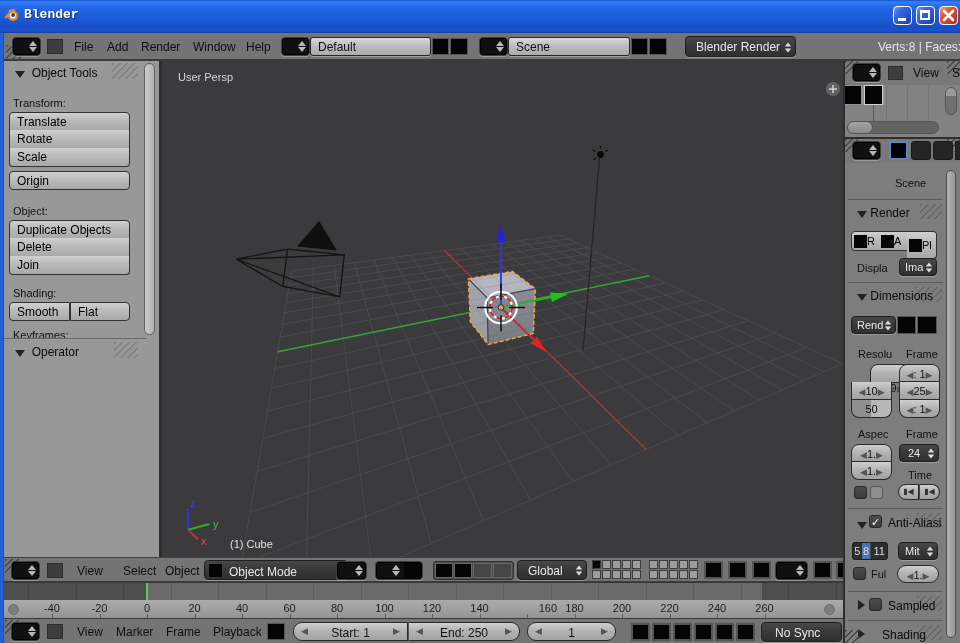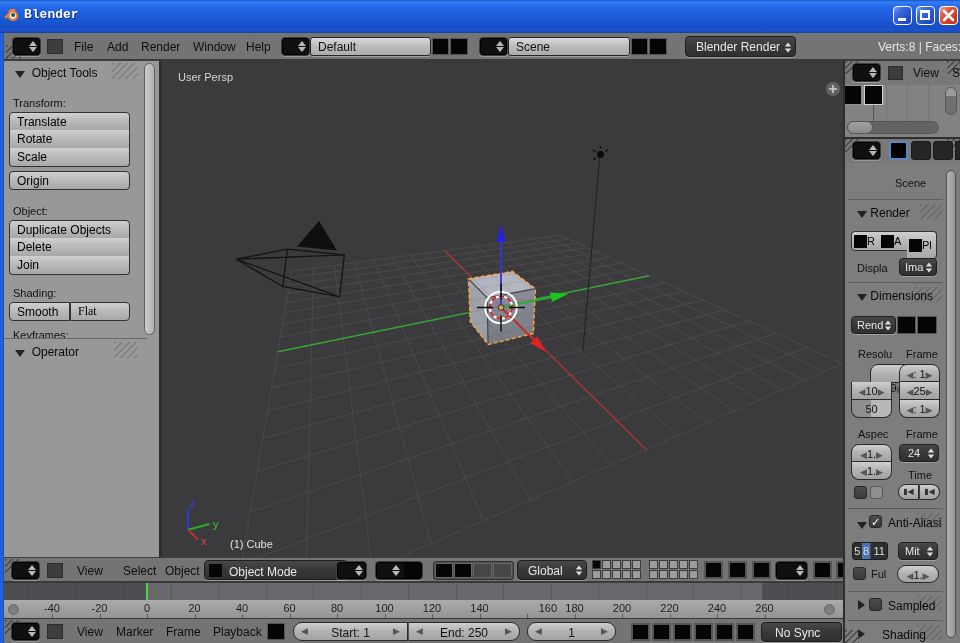--- a/index.html
+++ b/index.html
@@ -119,21 +119,21 @@
  <div class="abs pbtn" style="left:5px;top:51px;width:121px;height:19px;border-radius:4px 4px 0 0;">Translate</div>
  <div class="abs pbtn" style="left:5px;top:69px;width:121px;height:19px;border-top:none;">Rotate</div>
  <div class="abs pbtn" style="left:5px;top:87px;width:121px;height:19px;border-radius:0 0 4px 4px;border-top:none;">Scale</div>
  <div class="abs pbtn" style="left:5px;top:110px;width:121px;height:19px;border-radius:4px;">Origin</div>
  <span class="abs plabel" style="left:9px;top:144px;">Object:</span>
  <div class="abs pbtn" style="left:5px;top:159px;width:121px;height:19px;border-radius:4px 4px 0 0;">Duplicate Objects</div>
  <div class="abs pbtn" style="left:5px;top:177px;width:121px;height:19px;border-top:none;">Delete</div>
  <div class="abs pbtn" style="left:5px;top:195px;width:121px;height:19px;border-radius:0 0 4px 4px;border-top:none;">Join</div>
  <span class="abs plabel" style="left:9px;top:226px;">Shading:</span>
  <div class="abs pbtn" style="left:5px;top:241px;width:61px;height:19px;border-radius:4px 0 0 4px;">Smooth</div>
- <div class="abs pbtn" style="left:66px;top:241px;width:60px;height:19px;border-radius:0 4px 4px 0;font-family:Liberation Serif, serif;">Flat</div>
+ <div class="abs pbtn" style="left:66px;top:241px;width:60px;height:19px;border-radius:0 4px 4px 0;">Flat</div>
  <span class="abs plabel" style="left:9px;top:268px;">Keyframes:</span>
  <div class="abs sep" style="left:0;top:277px;width:143px;background:#6a6a6a;"></div>
  <div class="abs" style="left:0;top:278px;width:143px;height:218px;background:#989898;"></div>
  <div class="abs phdr-stripes" style="left:110px;top:281px;width:24px;height:16px;"></div>
  <span class="abs phead" style="left:11px;top:284px;"><span class="tri"></span>&nbsp; Operator</span>
  <div class="abs" style="left:140px;top:2px;width:11px;height:272px;border-radius:6px;background:linear-gradient(90deg,#cccccc,#b0b0b0);border:1px solid #606060;"></div>
 </div>
 <svg class="abs" id="viewport" style="left:162px;top:61px;" width="681" height="496" viewBox="0 0 681 496">
 <rect width="681" height="496" fill="#3b3b3d"></rect>
 <path d="M129.6 210.0L398.0 174.2 M129.6 210.0L67.6 570.8 M128.5 216.8L406.4 178.0 M151.4 207.1L143.6 537.6 M127.2 224.3L415.5 182.1 M172.3 204.3L210.2 508.4 M125.8 232.5L425.2 186.6 M192.4 201.6L269.1 482.6 M124.2 241.7L435.7 191.3 M211.8 199.0L321.5 459.7 M122.5 251.8L447.1 196.5 M230.5 196.5L368.5 439.1 M120.5 263.3L459.4 202.1 M248.4 194.1L410.9 420.5 M118.3 276.1L472.7 208.2 M265.8 191.8L449.3 403.8 M112.9 307.6L503.3 222.1 M298.7 187.4L516.1 374.5 M109.5 327.2L521.0 230.1 M314.3 185.4L545.4 361.7 M105.6 350.1L540.5 238.9 M329.4 183.3L572.3 349.9 M100.9 377.4L562.1 248.8 M344.0 181.4L597.2 339.0 M95.2 410.5L586.4 259.8 M358.2 179.5L620.3 328.9 M88.2 451.3L613.8 272.3 M371.9 177.7L641.8 319.5 M79.3 503.1L644.8 286.4 M385.1 175.9L661.8 310.7 M67.6 570.8L680.4 302.6 M398.0 174.2L680.4 302.6" stroke="#4a4a4c" stroke-width="1" fill="none"></path>

